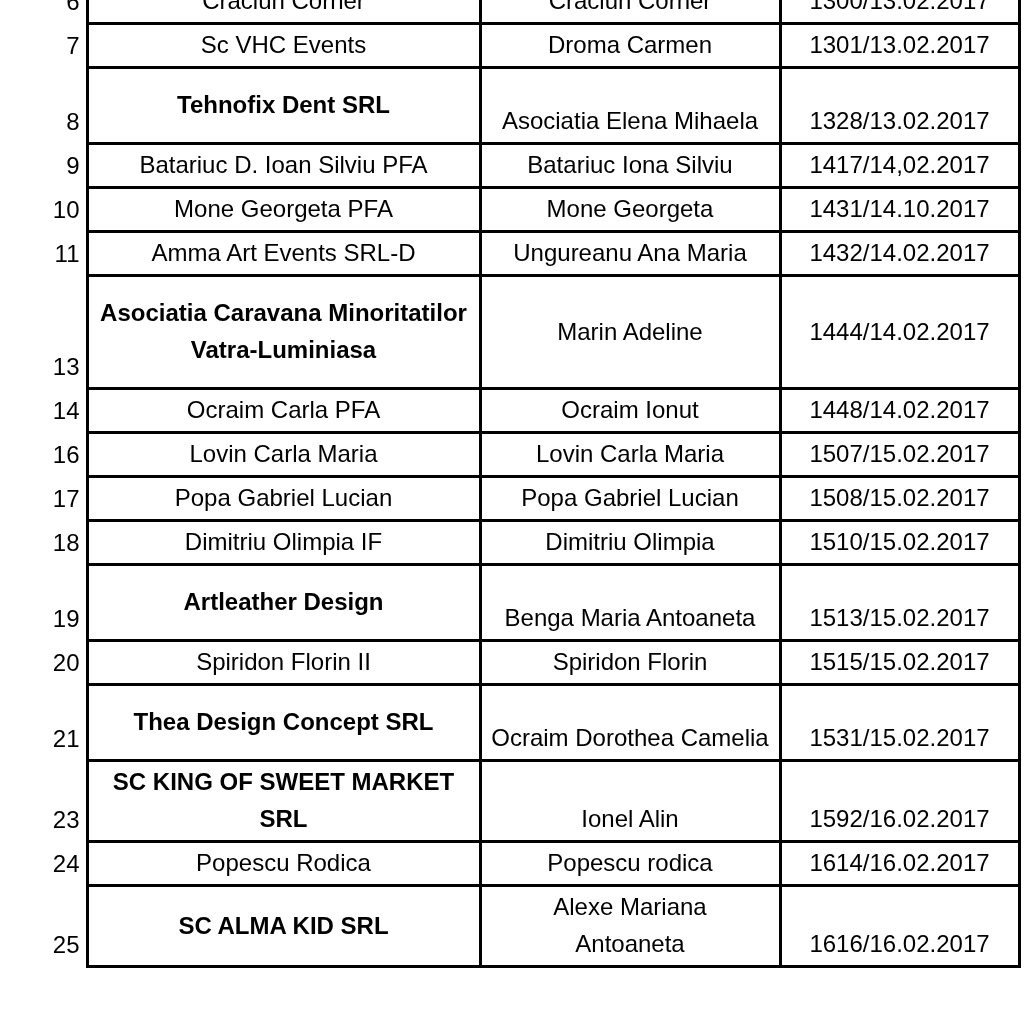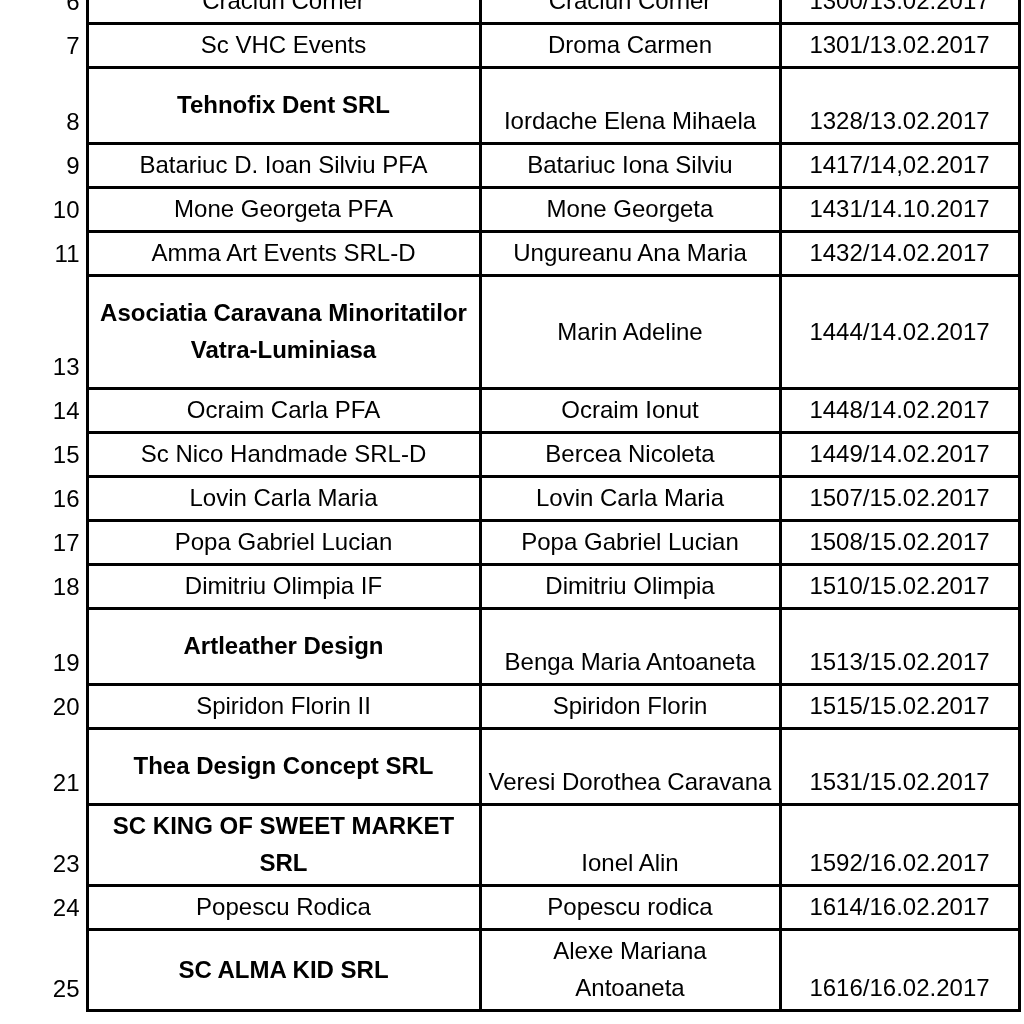--- a/index.html
+++ b/index.html
@@ -69,21 +69,21 @@
         </tr>
         <tr class="lines-1">
           <td class="rownum">7</td>
           <td class="cell company">Sc VHC Events</td>
           <td class="cell person">Droma Carmen</td>
           <td class="cell reg">1301/13.02.2017</td>
         </tr>
         <tr class="lines-2">
           <td class="rownum">8</td>
           <td class="cell company">Tehnofix Dent SRL</td>
-          <td class="cell person">Iordache Elena Mihaela</td>
+          <td class="cell person">Asociatia Elena Mihaela</td>
           <td class="cell reg">1328/13.02.2017</td>
         </tr>
         <tr class="lines-1">
           <td class="rownum">9</td>
           <td class="cell company">Batariuc D. Ioan Silviu PFA</td>
           <td class="cell person">Batariuc Iona Silviu</td>
           <td class="cell reg">1417/14,02.2017</td>
         </tr>
         <tr class="lines-1">
           <td class="rownum">10</td>
@@ -104,26 +104,20 @@
           <td class="cell person va-middle">Marin Adeline</td>
           <td class="cell reg va-middle">1444/14.02.2017</td>
         </tr>
         <tr class="lines-1">
           <td class="rownum">14</td>
           <td class="cell company">Ocraim Carla PFA</td>
           <td class="cell person">Ocraim Ionut</td>
           <td class="cell reg">1448/14.02.2017</td>
         </tr>
         <tr class="lines-1">
-          <td class="rownum">15</td>
-          <td class="cell company">Sc Nico Handmade SRL-D</td>
-          <td class="cell person">Bercea Nicoleta</td>
-          <td class="cell reg">1449/14.02.2017</td>
-        </tr>
-        <tr class="lines-1">
           <td class="rownum">16</td>
           <td class="cell company">Lovin Carla Maria</td>
           <td class="cell person">Lovin Carla Maria</td>
           <td class="cell reg">1507/15.02.2017</td>
         </tr>
         <tr class="lines-1">
           <td class="rownum">17</td>
           <td class="cell company">Popa Gabriel Lucian</td>
           <td class="cell person">Popa Gabriel Lucian</td>
           <td class="cell reg">1508/15.02.2017</td>
@@ -142,21 +136,21 @@
         </tr>
         <tr class="lines-1">
           <td class="rownum">20</td>
           <td class="cell company">Spiridon Florin II</td>
           <td class="cell person">Spiridon Florin</td>
           <td class="cell reg">1515/15.02.2017</td>
         </tr>
         <tr class="lines-2">
           <td class="rownum">21</td>
           <td class="cell company">Thea Design Concept SRL</td>
-          <td class="cell person">Veresi Dorothea Caravana</td>
+          <td class="cell person">Ocraim Dorothea Camelia</td>
           <td class="cell reg">1531/15.02.2017</td>
         </tr>
         <tr class="lines-2">
           <td class="rownum">23</td>
           <td class="cell company">SC KING OF SWEET MARKET SRL</td>
           <td class="cell person">Ionel Alin</td>
           <td class="cell reg">1592/16.02.2017</td>
         </tr>
         <tr class="lines-1">
           <td class="rownum">24</td>

